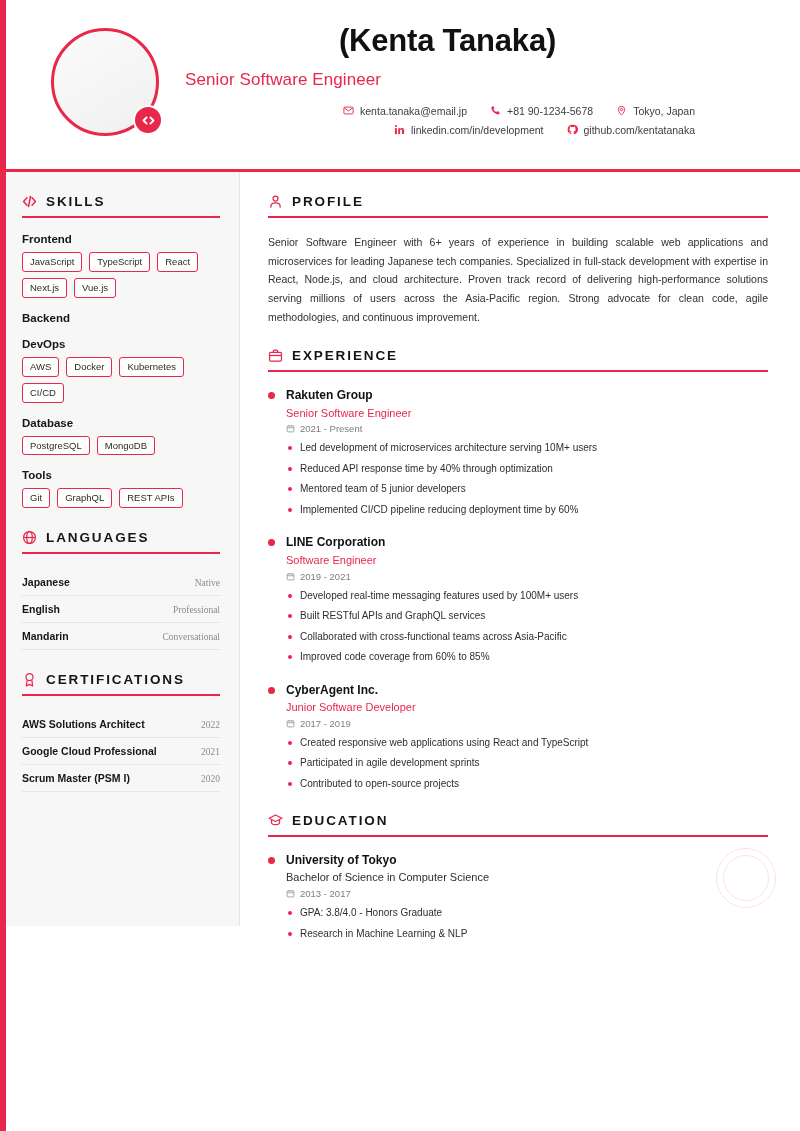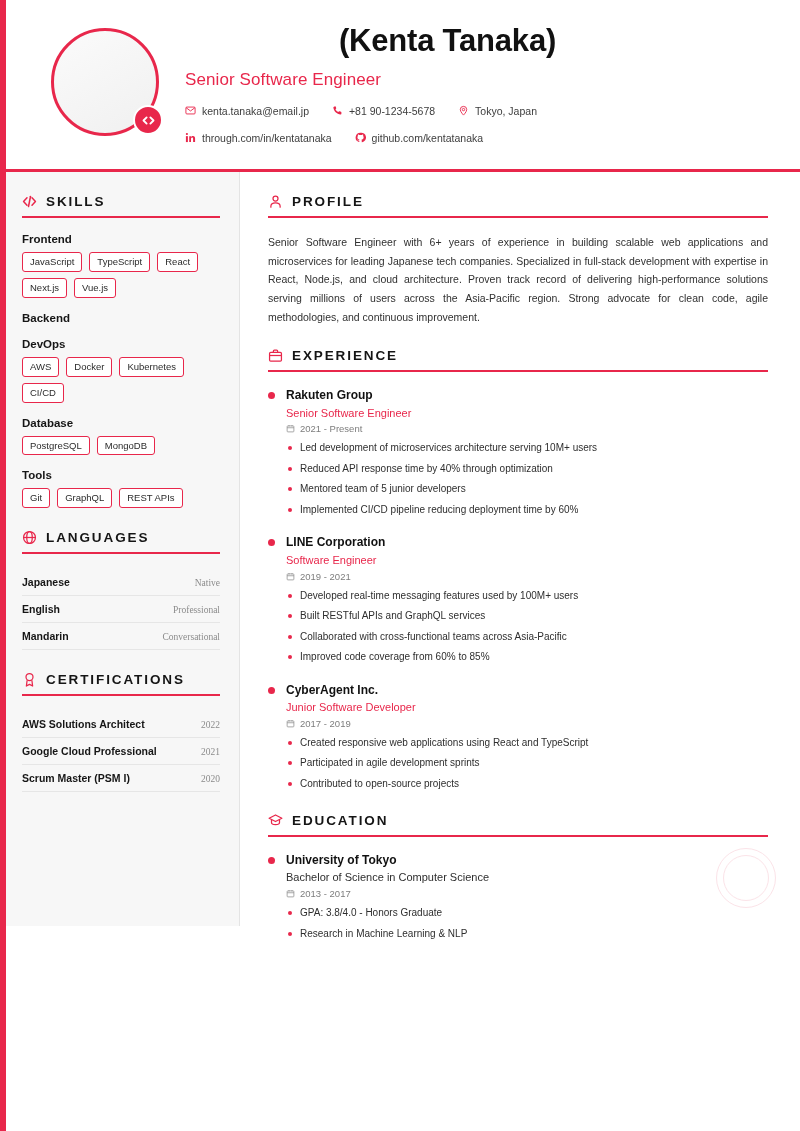--- a/index.html
+++ b/index.html
@@ -76,22 +76,23 @@
     margin-top: 11px;
     font-size: 17px;
     color: #E8274B;
     font-weight: normal;
     letter-spacing: 0.1px;
   }
   .contacts {
     margin-top: 15px;
     display: flex;
     flex-wrap: wrap;
-    gap: 15px 23px;
+    gap: 7px 23px;
     max-width: 510px;
+    justify-content: flex-end;
   }
   .contact {
     display: flex;
     align-items: center;
     gap: 6px;
     font-size: 10.5px;
     color: #3d3d3d;
     white-space: nowrap;
   }
   .contact svg { width: 11px; height: 11px; flex: 0 0 11px; display:block; }
@@ -288,21 +289,21 @@
           </svg>
           <span>Tokyo, Japan</span>
         </div>
 
         <div class="contact">
           <svg viewBox="0 0 24 24" fill="#E8274B">
             <rect x="2" y="9" width="4.3" height="13"></rect>
             <circle cx="4.15" cy="4.4" r="2.4"></circle>
             <path d="M9.2 9h4.1v1.8c.6-1.1 2-2.2 4.1-2.2 3.4 0 4.6 2.1 4.6 5.6V22h-4.3v-6.8c0-1.8-.6-3-2.2-3-1.3 0-2 .9-2.3 1.8-.1.3-.1.8-.1 1.2V22H9.2z"></path>
           </svg>
-          <span>through.com/in/kentatanaka</span>
+          <span>linkedin.com/in/development</span>
         </div>
 
         <div class="contact">
           <svg viewBox="0 0 24 24" fill="#E8274B">
             <path d="M12 1.5A10.5 10.5 0 0 0 8.7 22c.5.1.7-.2.7-.5v-2c-2.9.6-3.5-1.3-3.5-1.3-.5-1.2-1.2-1.5-1.2-1.5-1-.6.1-.6.1-.6 1 .1 1.6 1.1 1.6 1.1.9 1.6 2.4 1.1 3 .9.1-.7.4-1.1.7-1.4-2.3-.3-4.8-1.2-4.8-5.2 0-1.2.4-2.1 1.1-2.9-.1-.3-.5-1.4.1-2.9 0 0 .9-.3 2.9 1.1a10 10 0 0 1 5.3 0c2-1.4 2.9-1.1 2.9-1.1.6 1.5.2 2.6.1 2.9.7.8 1.1 1.7 1.1 2.9 0 4-2.5 4.9-4.8 5.2.4.3.7 1 .7 2v3c0 .3.2.6.8.5A10.5 10.5 0 0 0 12 1.5z"></path>
           </svg>
           <span>github.com/kentatanaka</span>
         </div>
       </div>
     </div>

